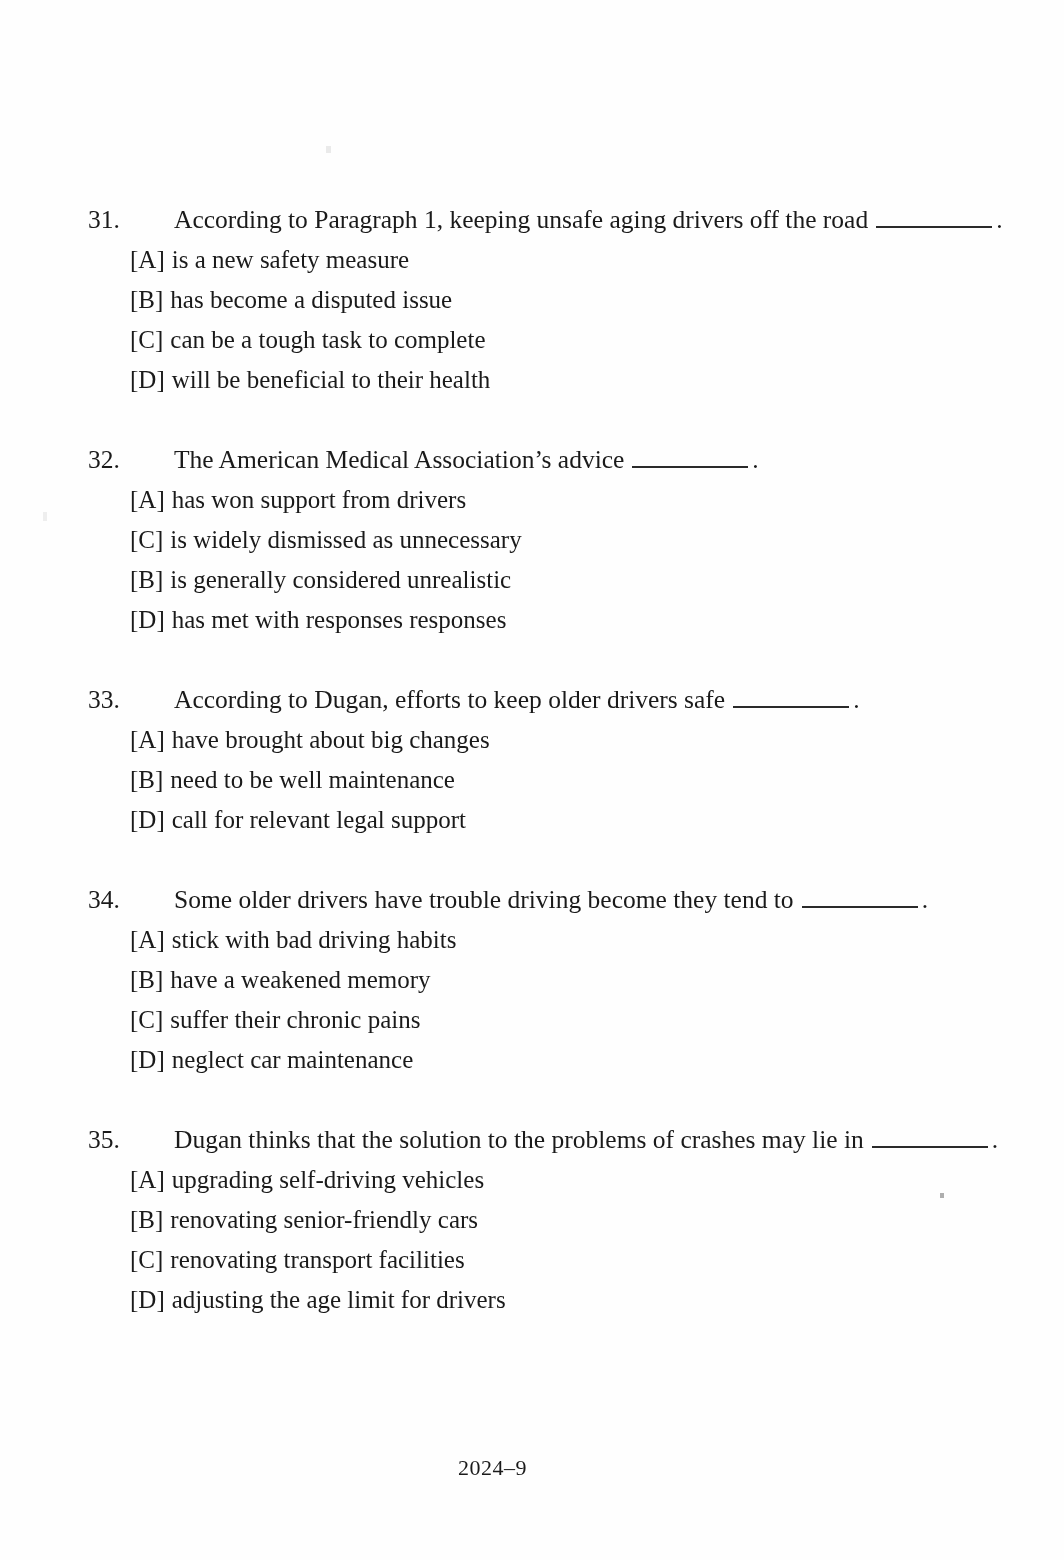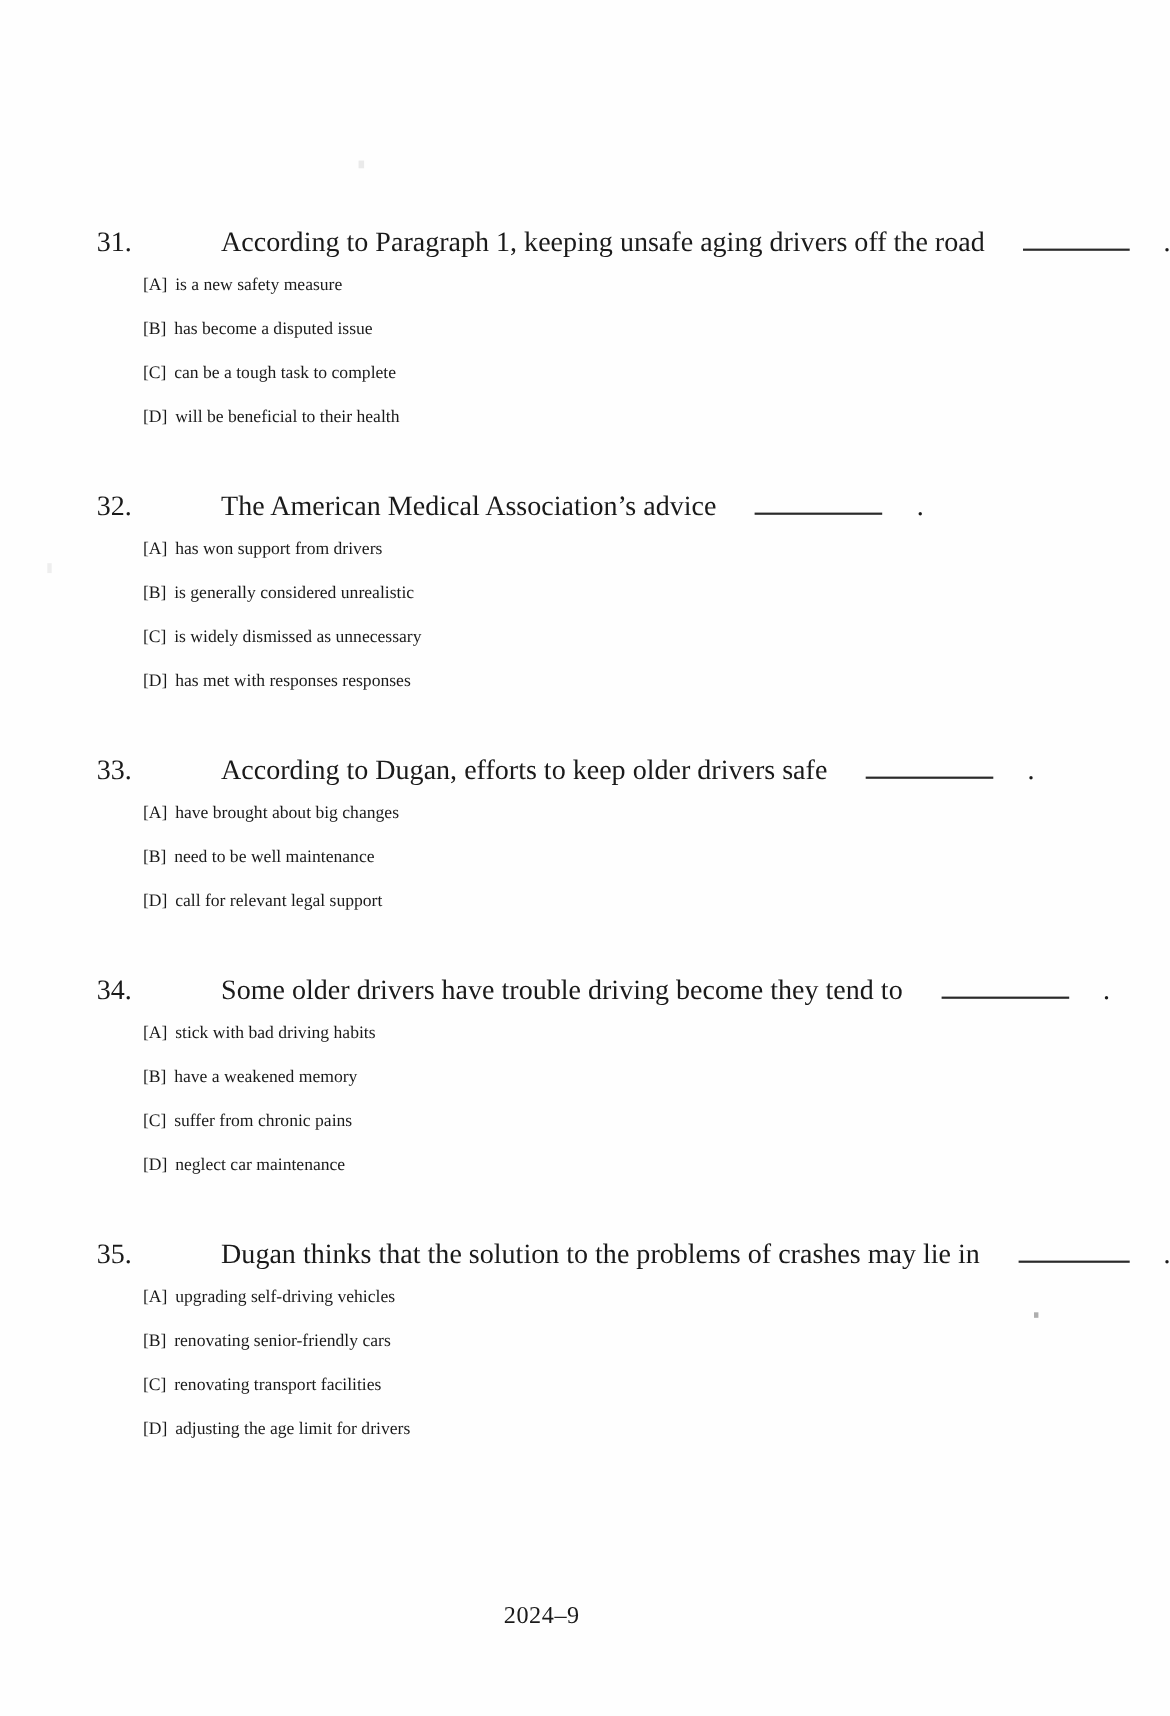--- a/index.html
+++ b/index.html
@@ -45,21 +45,20 @@
     margin-bottom: 40px;
   }
 
   .question-line {
     display: flex;
     align-items: baseline;
     font-size: 25.5px;
     line-height: 40px;
     padding-left: 88px;
     white-space: nowrap;
-    gap: 27px;
   }
 
   .q-number {
     display: inline-block;
     width: 42px;
     flex: 0 0 42px;
     text-align: left;
   }
 
   .q-stem {
@@ -75,21 +74,21 @@
     margin: 0 2px 0 8px;
     vertical-align: baseline;
   }
 
   .q-period {
     display: inline-block;
     margin-left: 2px;
   }
 
   .option-line {
-    font-size: 16px;
+    font-size: 25px;
     line-height: 40px;
     padding-left: 130px;
     white-space: nowrap;
   }
 
   .opt-tag {
     display: inline-block;
   }
 
   .opt-text {
@@ -130,22 +129,22 @@
       <div class="option-line"><span class="opt-tag">[D]</span><span class="opt-text">will be beneficial to their health</span></div>
     </div>
     <div class="question-block">
       <div class="question-line">
         <span class="q-number">32.</span>
         <span class="q-stem">The American Medical Association’s advice</span>
         <span class="blank-line"></span>
         <span class="q-period">.</span>
       </div>
       <div class="option-line"><span class="opt-tag">[A]</span><span class="opt-text">has won support from drivers</span></div>
+      <div class="option-line"><span class="opt-tag">[C]</span><span class="opt-text">is widely dismissed as unnecessary</span></div>
       <div class="option-line"><span class="opt-tag">[B]</span><span class="opt-text">is generally considered unrealistic</span></div>
-      <div class="option-line"><span class="opt-tag">[C]</span><span class="opt-text">is widely dismissed as unnecessary</span></div>
       <div class="option-line"><span class="opt-tag">[D]</span><span class="opt-text">has met with responses responses</span></div>
     </div>
     <div class="question-block">
       <div class="question-line">
         <span class="q-number">33.</span>
         <span class="q-stem">According to Dugan, efforts to keep older drivers safe</span>
         <span class="blank-line"></span>
         <span class="q-period">.</span>
       </div>
       <div class="option-line"><span class="opt-tag">[A]</span><span class="opt-text">have brought about big changes</span></div>
@@ -154,21 +153,21 @@
     </div>
     <div class="question-block">
       <div class="question-line">
         <span class="q-number">34.</span>
         <span class="q-stem">Some older drivers have trouble driving become they tend to</span>
         <span class="blank-line"></span>
         <span class="q-period">.</span>
       </div>
       <div class="option-line"><span class="opt-tag">[A]</span><span class="opt-text">stick with bad driving habits</span></div>
       <div class="option-line"><span class="opt-tag">[B]</span><span class="opt-text">have a weakened memory</span></div>
-      <div class="option-line"><span class="opt-tag">[C]</span><span class="opt-text">suffer from chronic pains</span></div>
+      <div class="option-line"><span class="opt-tag">[C]</span><span class="opt-text">suffer their chronic pains</span></div>
       <div class="option-line"><span class="opt-tag">[D]</span><span class="opt-text">neglect car maintenance</span></div>
     </div>
     <div class="question-block">
       <div class="question-line">
         <span class="q-number">35.</span>
         <span class="q-stem">Dugan thinks that the solution to the problems of crashes may lie in</span>
         <span class="blank-line"></span>
         <span class="q-period">.</span>
       </div>
       <div class="option-line"><span class="opt-tag">[A]</span><span class="opt-text">upgrading self-driving vehicles</span></div>

